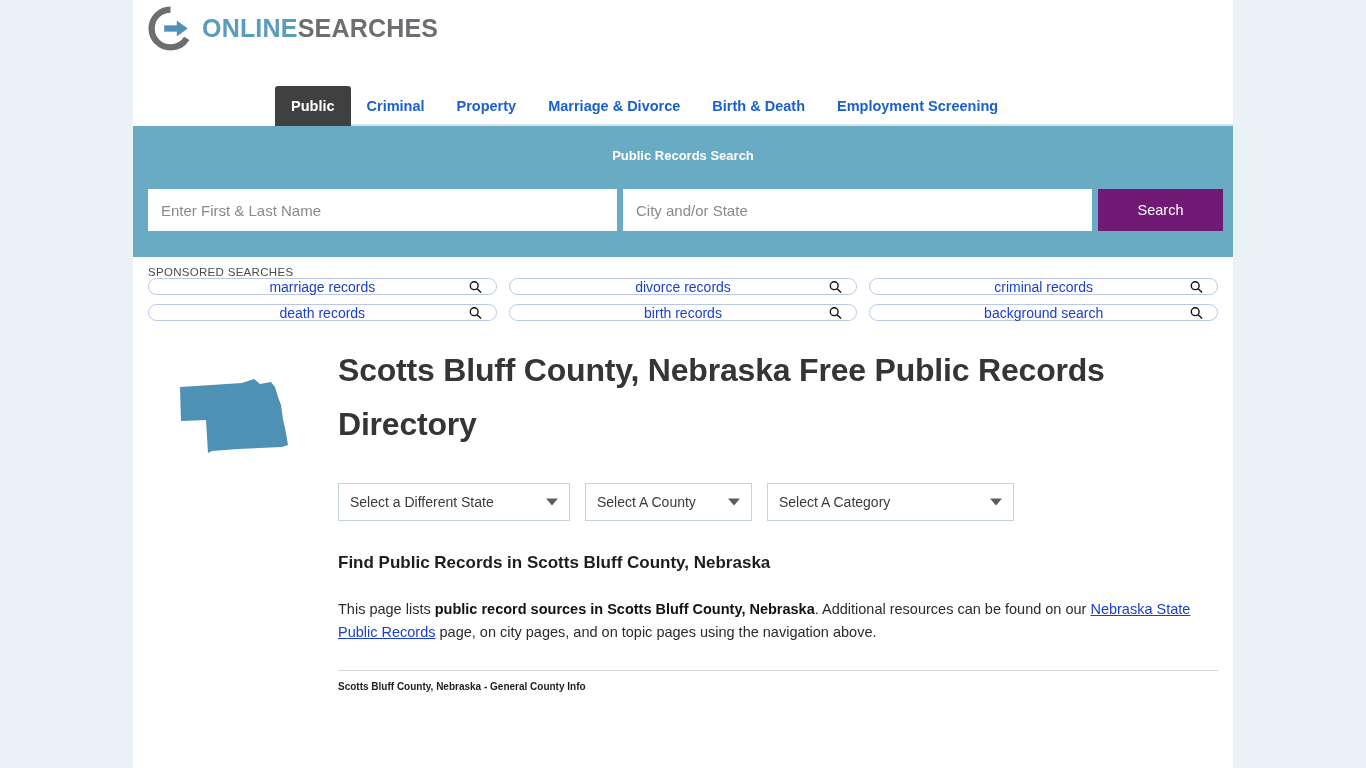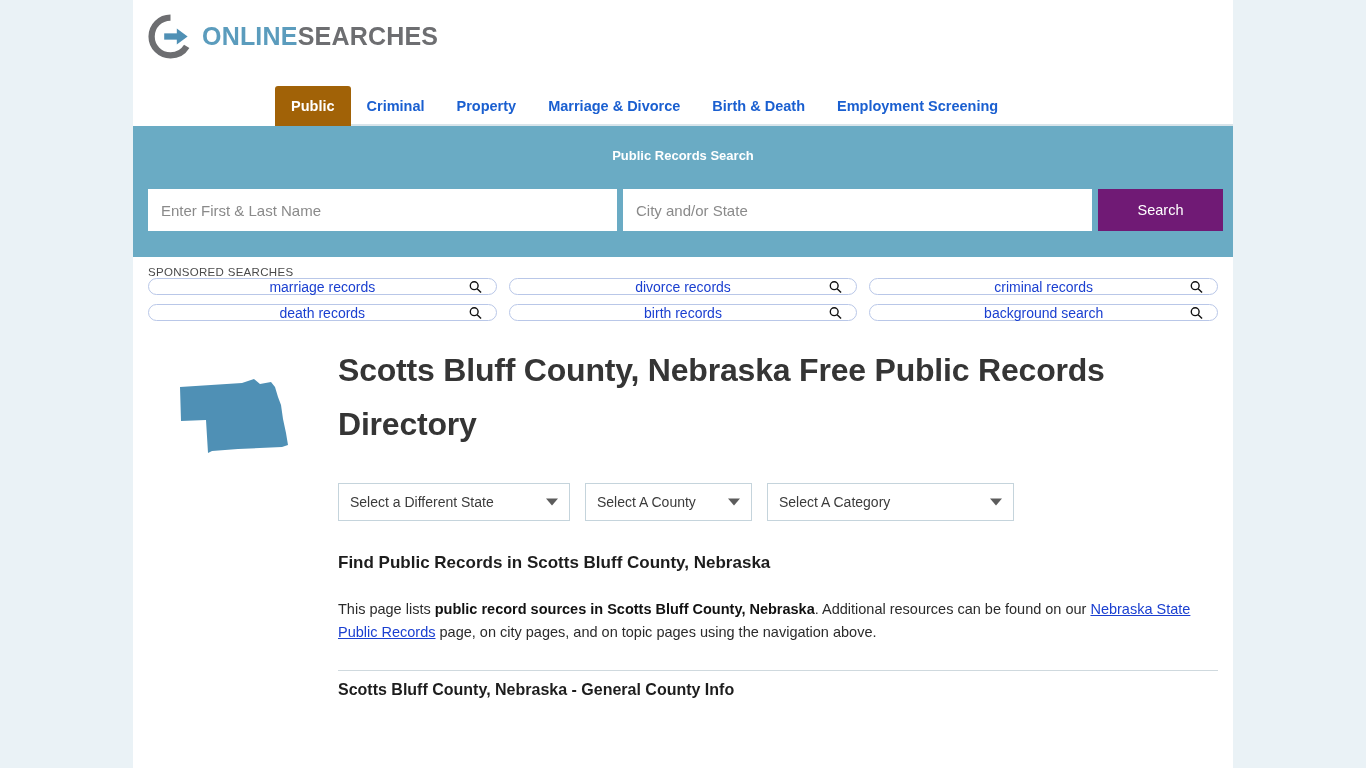--- a/index.html
+++ b/index.html
@@ -22,21 +22,21 @@
     left: 133px; top: 0;
     width: 1100px;
     height: 768px;
     background: #ffffff;
   }
 
   
   .header {
     height: 86px;
     background: #ffffff;
-    padding: 14px 0 0 15px;
+    padding: 6px 0 0 15px;
   }
   .logo-row { display: flex; align-items: center; gap: 9px; }
   .logo-mark { width: 45px; height: 45px; flex: 0 0 45px; }
   .logo-text {
     font-size: 25px;
     font-weight: bold;
     letter-spacing: .2px;
     white-space: nowrap;
   }
   .logo-online { color: #5b9cbd; }
@@ -64,21 +64,21 @@
     padding: 0 16px;
     font-size: 14.5px;
     font-weight: bold;
     color: #1a5fd0;
     cursor: pointer;
     white-space: nowrap;
     position: relative;
     z-index: 2;
   }
   .nav-tab.active {
-    background: #a16207;
+    background: #404040;
     color: #ffffff;
     border-radius: 3px 3px 0 0;
   }
 
   
   .banner {
     background: #6aabc4;
     padding: 22px 15px 26px 15px;
     position: relative;
     z-index: 1;
@@ -211,21 +211,21 @@
   }
   .para b { font-weight: bold; color: #111; }
   .para a { color: #1a3fd0; text-decoration: underline; cursor: pointer; }
 
   .divider {
     border: none;
     border-top: 1px solid #cfd9de;
     margin: 26px 0 0 0;
   }
   .subsection-head {
-    font-size: 16px;
+    font-size: 10px;
     font-weight: bold;
     color: #1d1d1d;
     margin: 10px 0 0 0;
   }
 </style>
 </head>
 <body>
 
 <div id="page">
   <div class="content-shell">

